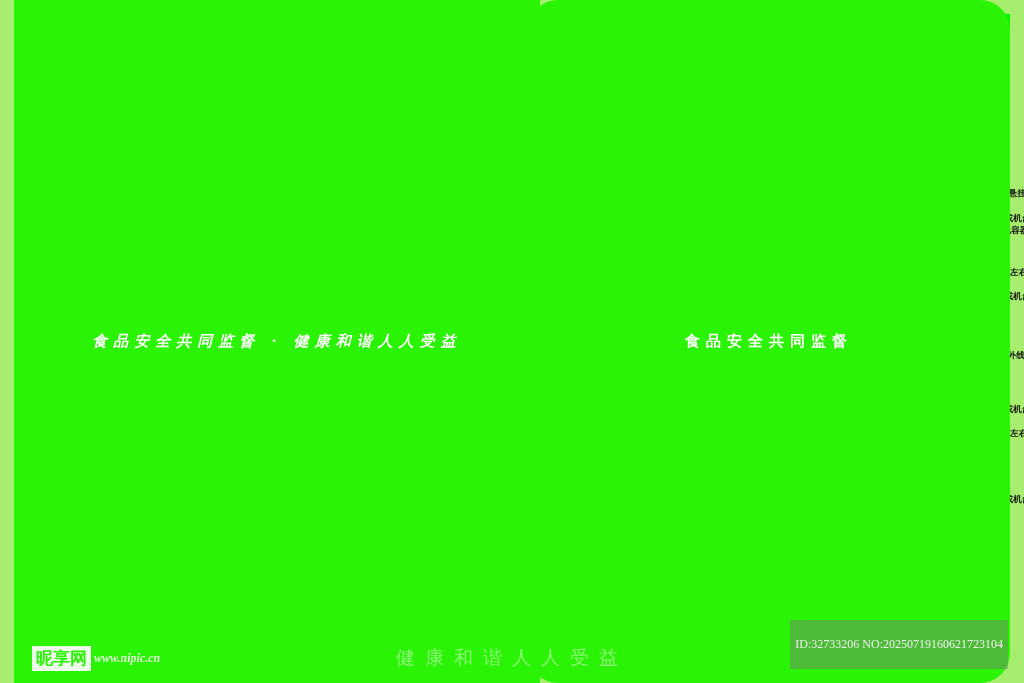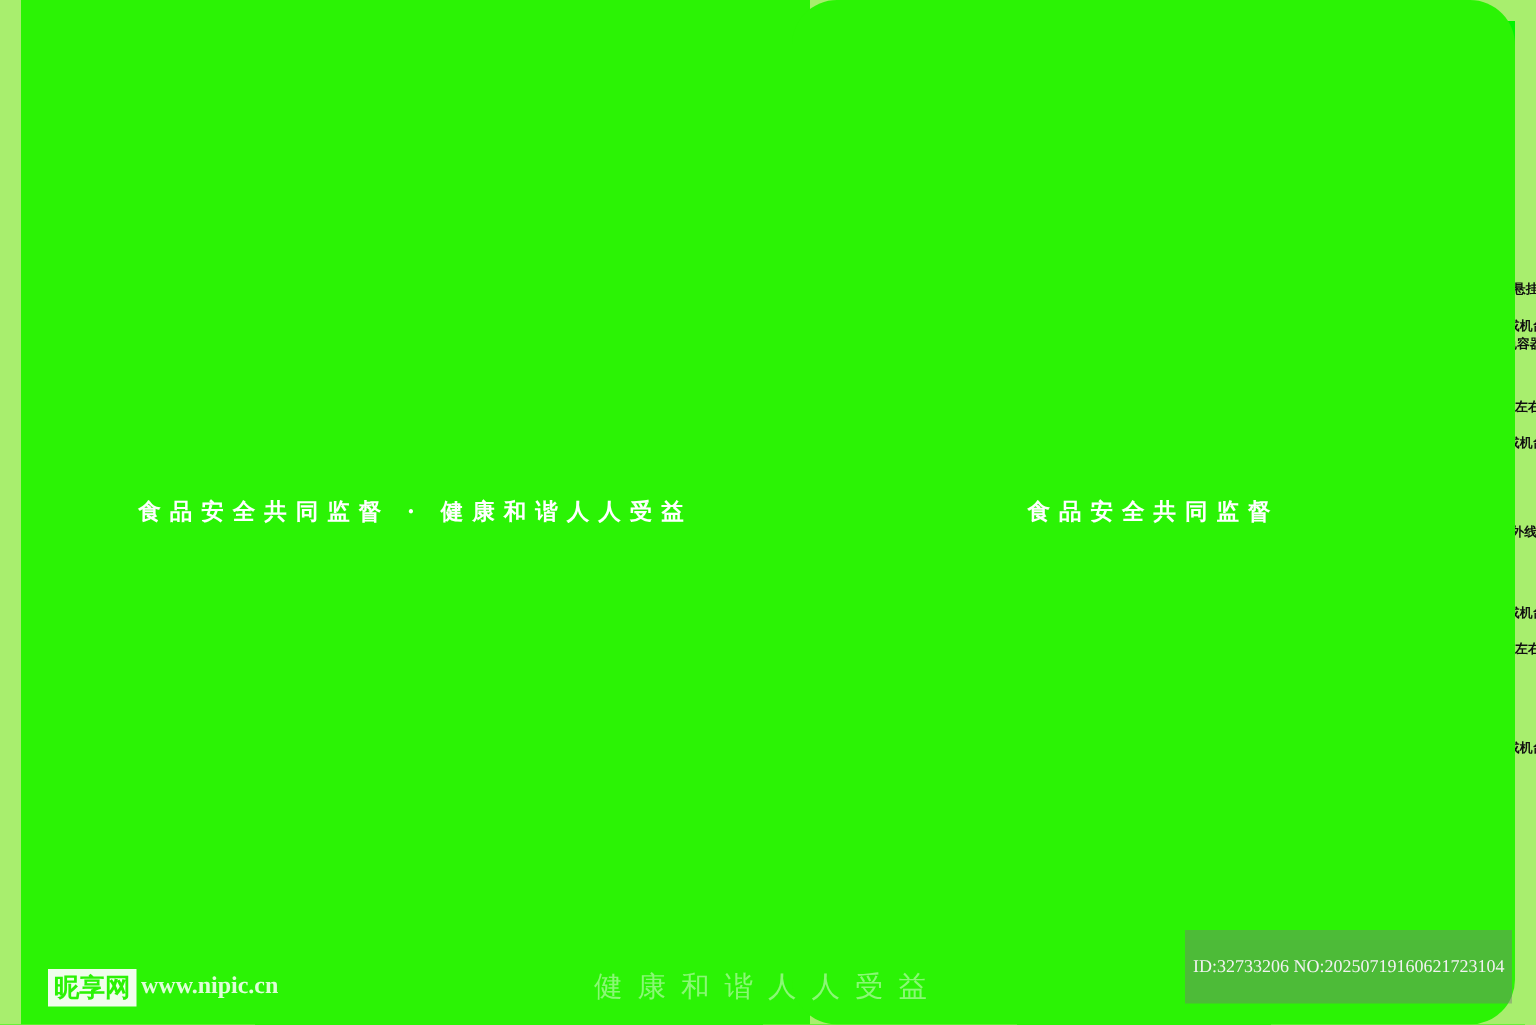--- a/index.html
+++ b/index.html
@@ -142,39 +142,39 @@
     height:100%;
     display:flex;align-items:center;justify-content:center;
     color:#ffffff;
     font-family:"DejaVu Serif","Liberation Serif",serif;
     font-weight:bold;
     font-size:15px;
     letter-spacing:6px;
     overflow:hidden;
     white-space:nowrap;
   }
-  #banner-left{position:absolute;left:14px;width:526px;}
+  #banner-left{position:absolute;left:14px;width:526px;font-style:italic;}
   #banner-right{position:absolute;left:528px;width:482px;border-radius:30px;}
 
   
   .wm-nipic{
     position:absolute;left:20px;bottom:8px;
     height:34px;display:flex;align-items:center;gap:3px;
     pointer-events:none;
   }
   .wm-logo{
     background:#ffffff;color:#2bf305;
     font-family:"DejaVu Serif","Liberation Serif",serif;
     font-weight:bold;font-size:17px;letter-spacing:0px;
     padding:1px 4px;
     opacity:.93;
     margin-left:12px;
   }
   .wm-url{
-    color:#ffffff;font-size:16px;font-weight:bold;
+    color:#ffffff;font-size:12px;font-style:italic;font-weight:bold;
     opacity:.85;
     font-family:"Liberation Serif",serif;
   }
   .wm-center{
     position:absolute;left:0;right:0;bottom:8px;height:34px;
     display:flex;align-items:center;justify-content:center;
     color:rgba(255,255,255,.45);
     font-family:"DejaVu Serif","Liberation Serif",serif;
     font-weight:normal;font-size:19px;letter-spacing:10px;
     pointer-events:none;white-space:nowrap;

